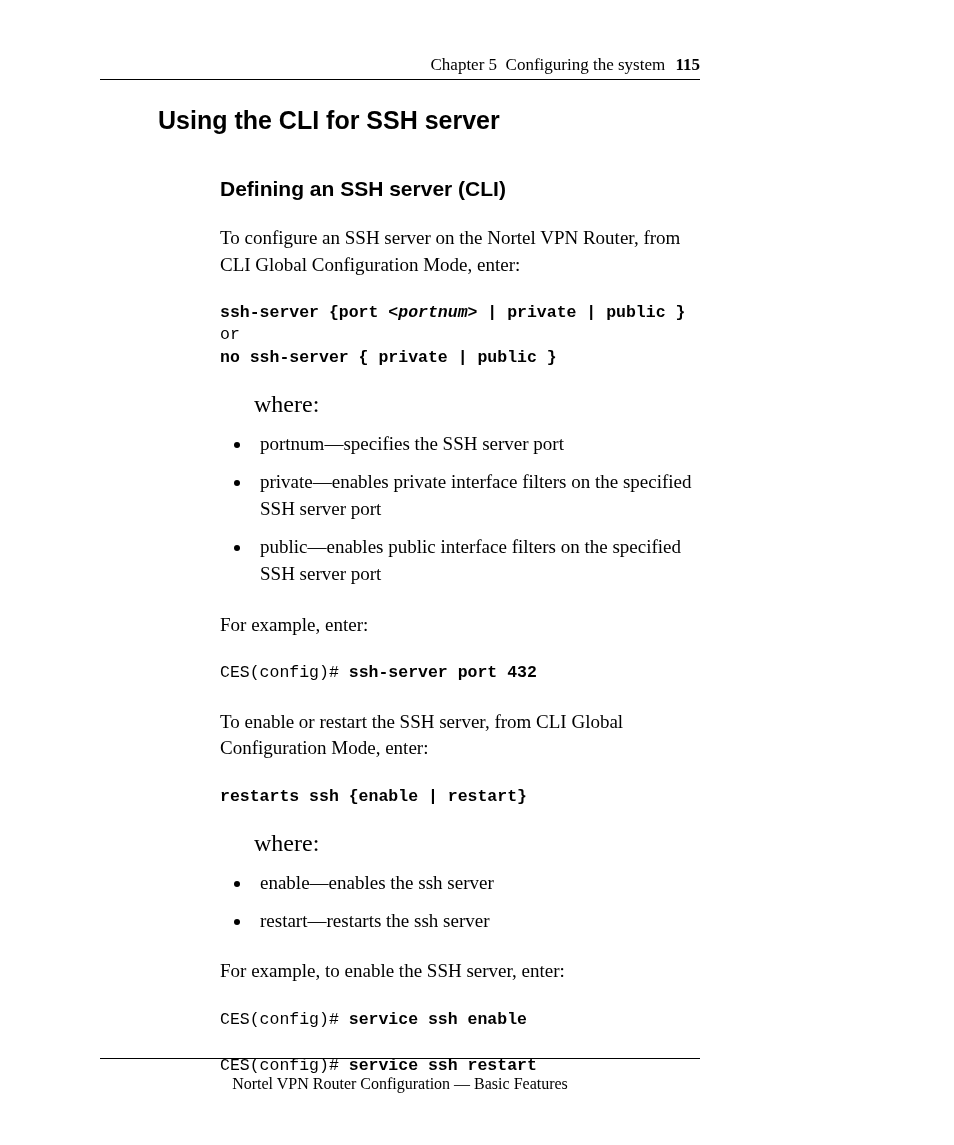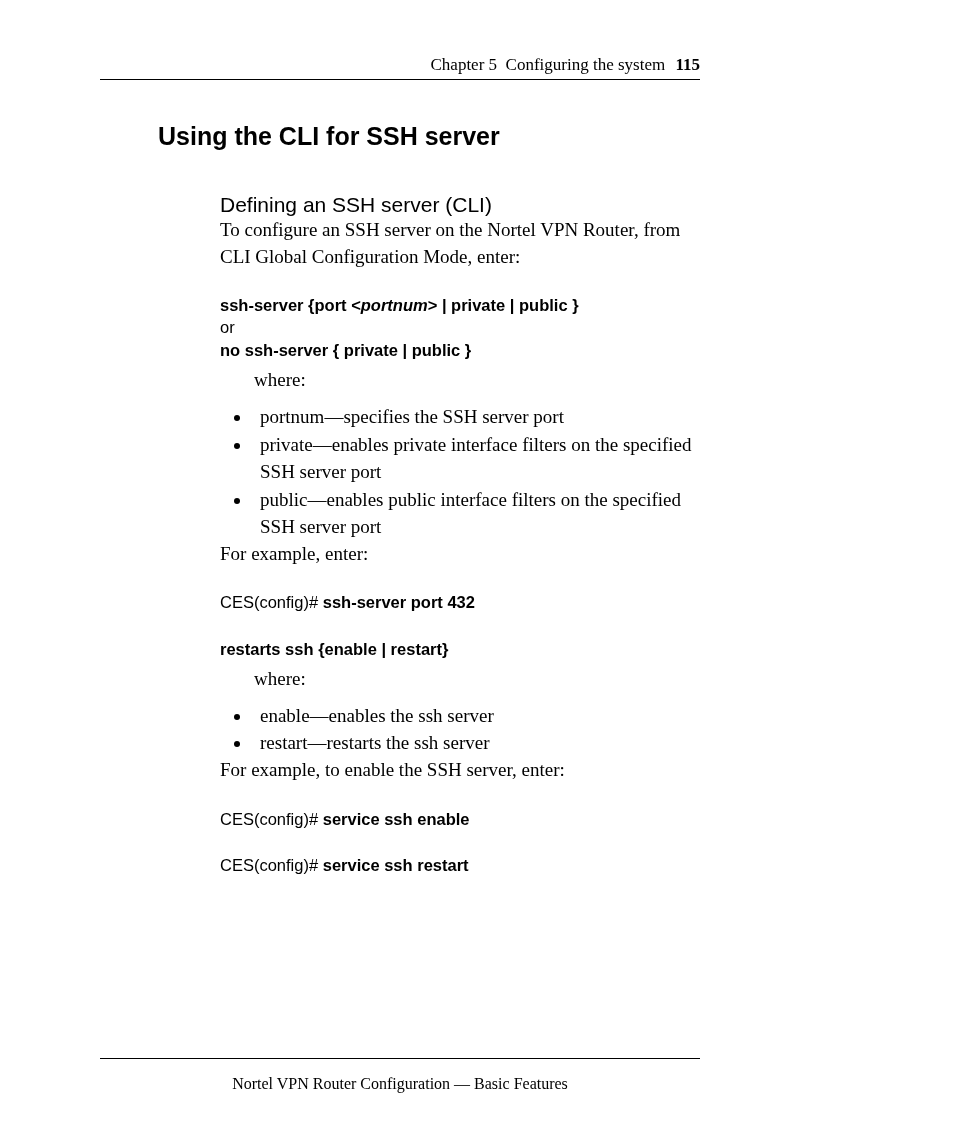--- a/index.html
+++ b/index.html
@@ -20,60 +20,61 @@
     border-bottom: 1.5px solid #000;
     text-align: right;
     padding-bottom: 4px;
     font-size: 17px;
   }
   .header-line .pnum { font-weight: bold; margin-left: 6px; }
   .h1 {
     font-family: Helvetica, Arial, sans-serif;
     font-weight: bold;
     font-size: 25px;
-    margin-top: 42px;
+    margin-top: 26px;
     margin-left: 58px;
   }
   .content {
     margin-left: 120px;
     margin-right: 0;
   }
   .h2 {
     font-family: Helvetica, Arial, sans-serif;
-    font-weight: normal;
+    font-weight: bold;
     font-size: 21px;
     margin-top: 42px;
   }
   .para {
     font-size: 19px;
     line-height: 1.4;
+    margin-top: 24px;
   }
   .codeblock {
-    font-family: Liberation Sans, sans-serif;
+    font-family: Liberation Mono, monospace;
     font-size: 16.5px;
     line-height: 1.35;
     margin-top: 24px;
     white-space: pre-wrap;
   }
   .bold { font-weight: bold; }
   .ital { font-style: italic; }
   .where {
-    font-size: 19px;
+    font-size: 24px;
     margin-left: 34px;
-    margin-top: 8px;
+    margin-top: 22px;
   }
   ul.bullets {
     margin: 12px 0 0 0;
     padding-left: 32px;
   }
   ul.bullets li {
     font-size: 19px;
     line-height: 1.45;
     padding-left: 8px;
-    margin-top: 0;
+    margin-top: 10px;
   }
   .footer {
     position: absolute;
     bottom: 52px;
     left: 100px;
     right: 100px;
     border-top: 1.5px solid #000;
     text-align: center;
     font-size: 16px;
     padding-top: 16px;
@@ -108,20 +109,21 @@
       <li>portnum—specifies the SSH server port</li>
       <li>private—enables private interface filters on the specified SSH server port</li>
       <li>public—enables public interface filters on the specified SSH server port</li>
     </ul>
 
     <div class="para">For example, enter:</div>
 
     <div class="codeblock"><span>CES(config)# </span><span class="bold">ssh-server port 432</span></div>
 
 
+    <div class="para">To enable or restart the SSH server, from CLI Global Configuration Mode, enter:</div>
 
     <div class="codeblock"><span class="bold">restarts ssh {enable | restart}</span></div>
 
     <div class="where">where:</div>
 
     <ul class="bullets">
       <li>enable—enables the ssh server</li>
       <li>restart—restarts the ssh server</li>
     </ul>
 

